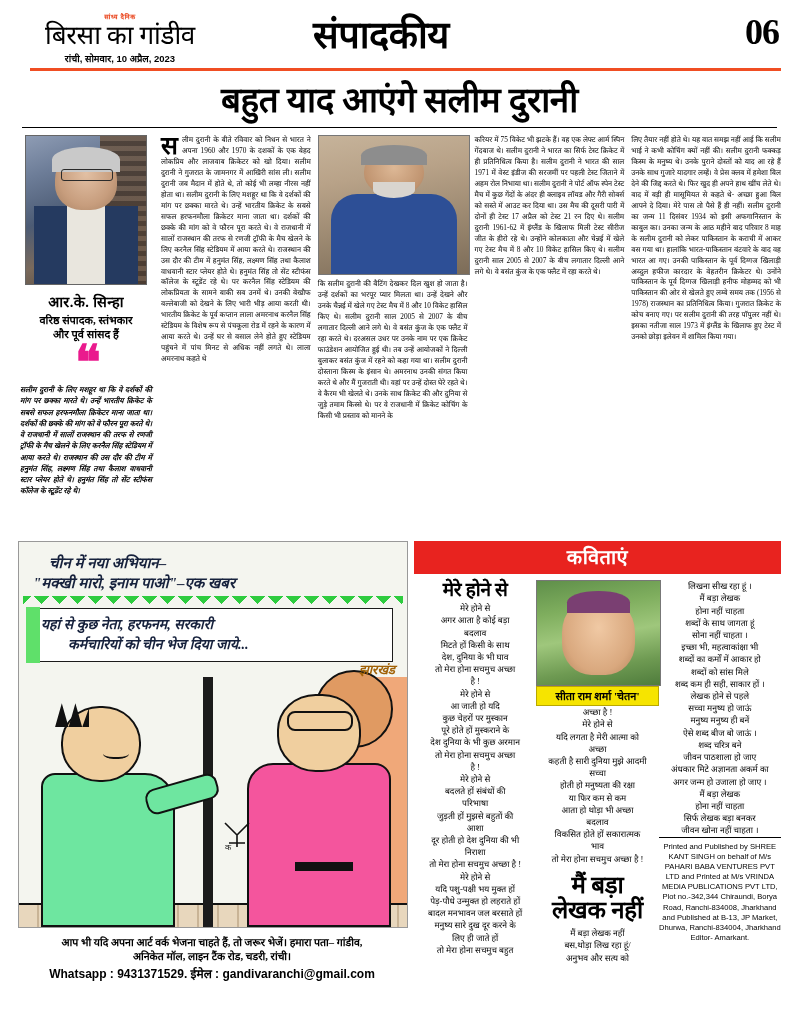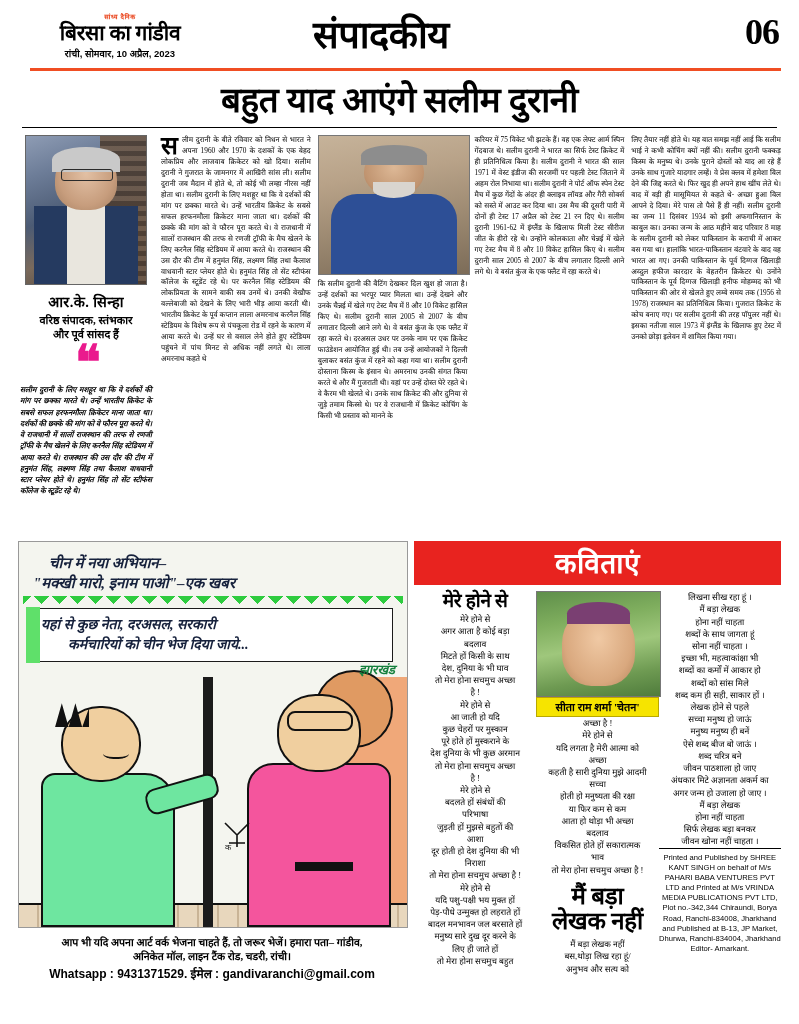--- a/index.html
+++ b/index.html
@@ -9,21 +9,21 @@
     color:#000;
     overflow:hidden;
     position:relative;
   }
   .page{width:799px;height:1024px;position:relative;box-sizing:border-box;padding:6px 8px 0 8px;}
 
   
   .masthead{position:relative;height:68px;}
   .logo-block{position:absolute;left:22px;top:8px;width:180px;text-align:center;}
   .logo-kicker{font-family:"Liberation Sans",sans-serif;font-size:6.5px;font-weight:bold;color:#e8380d;letter-spacing:.5px;line-height:1;margin-bottom:1px;}
-  .logo-name{font-family:"Liberation Serif",serif;font-size:21px;font-weight:bold;letter-spacing:-.3px;line-height:1.05;color:#000;}
+  .logo-name{font-family:"Liberation Serif",serif;font-size:26px;font-weight:normal;letter-spacing:-.3px;line-height:1.05;color:#000;}
   .logo-date{font-family:"Liberation Sans",sans-serif;font-size:9.5px;font-weight:bold;margin-top:3px;color:#000;}
   .section-title{position:absolute;left:305px;top:10px;font-size:38px;font-weight:bold;letter-spacing:-.5px;line-height:1;}
   .page-num{position:absolute;right:12px;top:8px;font-size:36px;font-weight:bold;letter-spacing:-1px;line-height:1;}
   .rule-red{position:absolute;left:22px;right:10px;top:62px;height:3px;background:#f04e23;}
 
   
   .headline{text-align:center;font-size:35px;font-weight:bold;letter-spacing:-.4px;line-height:1.15;margin:7px 0 6px 0;}
   .rule-thin{height:1px;background:#000;margin:0 14px 7px 14px;}
 
   
@@ -66,21 +66,21 @@
   .ct-line{position:absolute;font-family:"Liberation Serif",serif;font-style:italic;font-weight:bold;color:#16213c;}
   .ct-t1{left:30px;top:10px;font-size:15px;}
   .ct-t2{left:14px;top:30px;font-size:15px;}
   .zigzag{position:absolute;left:4px;top:54px;width:380px;height:14px;
      background:linear-gradient(135deg,#2ecc3f 25%,transparent 25%) 0 0/18px 14px,
                 linear-gradient(225deg,#2ecc3f 25%,transparent 25%) 0 0/18px 14px;}
   .balloon{position:absolute;left:10px;top:66px;width:362px;height:52px;border:1.5px solid #1b1b1b;background:#fff;}
   .balloon .bg-green{position:absolute;left:-4px;top:-2px;width:14px;height:56px;background:#5fe06a;}
   .ct-t3{left:22px;top:72px;font-size:14px;}
   .ct-t4{left:22px;top:92px;font-size:14px;padding-left:27px;}
-  .ct-jh{right:12px;top:118px;font-size:13px;color:#15803d;font-family:Liberation Serif, serif;}
+  .ct-jh{right:12px;top:118px;font-size:13px;color:#a16207;font-family:Liberation Serif, serif;}
   .fig{position:absolute;bottom:0;}
   .fig-left{left:6px;width:190px;height:250px;}
   .fig-right{right:6px;width:190px;height:250px;}
   .fl-body{position:absolute;left:16px;bottom:0;width:130px;height:150px;background:#6ee6a0;border:2px solid #111;border-radius:14px 30px 0 0;}
   .fl-head{position:absolute;left:36px;bottom:145px;width:76px;height:72px;border-radius:48%;background:#f0cf9f;border:2px solid #111;}
   .fl-hair{position:absolute;left:30px;bottom:200px;width:34px;height:24px;background:#111;clip-path:polygon(0 100%,20% 0,40% 100%,60% 0,80% 100%,100% 20%,100% 100%);}
   .fl-mouth{position:absolute;left:78px;bottom:168px;width:26px;height:12px;border-bottom:2px solid #111;border-radius:0 0 40% 40%;}
   .fl-arm{position:absolute;left:120px;bottom:120px;width:70px;height:22px;background:#6ee6a0;border:2px solid #111;border-radius:10px;transform:rotate(-16deg);}
   .fl-dhoti{position:absolute;left:22px;bottom:0;width:120px;height:46px;background:#fff;border:2px solid #111;}
   .fr-body{position:absolute;right:10px;bottom:0;width:140px;height:160px;background:#f4559d;border:2px solid #111;border-radius:26px 16px 0 0;}
@@ -93,21 +93,21 @@
   .ct-wall{position:absolute;left:184px;bottom:0;width:10px;height:250px;background:#1b1b1b;}
   .ct-floor{position:absolute;left:0;bottom:0;width:100%;height:22px;background:repeating-linear-gradient(90deg,#e8d7bd 0 18px,#c9b496 18px 20px);border-top:2px solid #111;}
   .ct-door{position:absolute;right:0;bottom:0;width:70px;height:250px;background:#f0a879;border-left:2px solid #111;}
   .ct-wheel{position:absolute;right:14px;top:128px;width:74px;height:74px;border-radius:50%;background:#e09a62;border:2px solid #111;}
   .ct-fly{position:absolute;left:198px;bottom:76px;width:40px;height:34px;}
   .contact{margin-top:8px;text-align:center;font-size:10.6px;font-weight:bold;line-height:1.32;}
   .contact .wa{font-family:"Liberation Sans",sans-serif;font-size:12px;margin-top:3px;}
 
   
   .poems{flex:1;display:flex;flex-direction:column;}
-  .poem-banner{background:#e8231f;color:#fff;text-align:center;font-size:28px;font-weight:bold;padding:2px 0 4px 0;letter-spacing:.5px;}
+  .poem-banner{background:#e8231f;color:#fff;text-align:center;font-size:20px;font-weight:bold;padding:2px 0 4px 0;letter-spacing:.5px;}
   .poem-cols{display:flex;margin-top:6px;flex:1;}
   .pcol{flex:1;text-align:center;}
   .poem-title{font-size:19px;font-weight:bold;line-height:1.05;margin-bottom:2px;letter-spacing:-.3px;}
   .poem-title2{font-size:24px;font-weight:bold;line-height:1.05;margin:8px 0 4px 0;letter-spacing:-.3px;}
   .poem-body{font-size:8.6px;line-height:1.42;}
   .poet-photo{width:100%;height:104px;border:1px solid #777;margin-bottom:0;position:relative;overflow:hidden;
      background:linear-gradient(170deg,#5f8f4a 0%,#7fae5e 28%,#9fc77c 52%,#6e9a52 78%,#4f7c3c 100%);}
   .poet-photo .ph-head{position:absolute;left:20%;top:14%;width:60%;height:76%;border-radius:46% 46% 40% 40%;
      background:radial-gradient(ellipse at 50% 40%,#f0c9a4 0%,#d9a87e 66%,#b4845c 100%);}
   .poet-photo .ph-hair{position:absolute;left:24%;top:9%;width:52%;height:22%;border-radius:50% 50% 0 0;background:#7a3f72;}
@@ -207,21 +207,21 @@
           <path d="M8 6 L20 18 M32 6 L20 18 M20 18 L20 30 M12 26 L28 26" stroke="#111" stroke-width="1.6" fill="none"></path>
           <text x="8" y="33" font-size="8" fill="#111" font-family="serif">क</text>
         </svg>
 
         <div class="zigzag"></div>
         <div class="balloon">
           <div class="bg-green"></div>
         </div>
         <div class="ct-line ct-t1">चीन में नया अभियान–</div>
         <div class="ct-line ct-t2">"मक्खी मारो, इनाम पाओ"–एक खबर</div>
-        <div class="ct-line ct-t3">यहां से कुछ नेता, दरअसल, सरकारी</div>
+        <div class="ct-line ct-t3">यहां से कुछ नेता, हरफनम, सरकारी</div>
         <div class="ct-line ct-t4">कर्मचारियों को चीन भेज दिया जाये...</div>
         <div class="ct-line ct-jh">झारखंड</div>
       </div>
 
       <div class="contact">
         <div>आप भी यदि अपना आर्ट वर्क भेजना चाहते हैं, तो जरूर भेजें। हमारा पता– गांडीव,</div>
         <div>अनिकेत मॉल, लाइन टैंक रोड, चडरी, रांची।</div>
         <div class="wa">Whatsapp : 9431371529. ईमेल : gandivaranchi@gmail.com</div>
       </div>
     </div>

